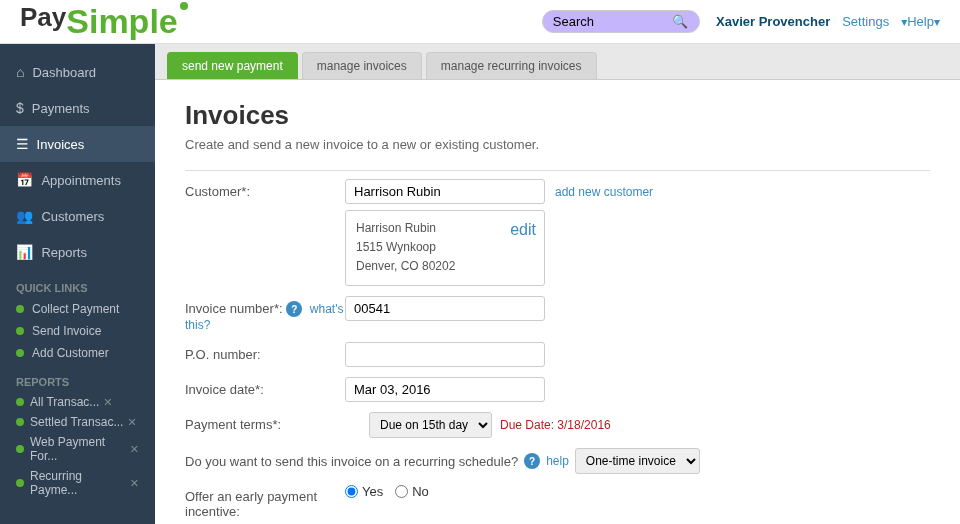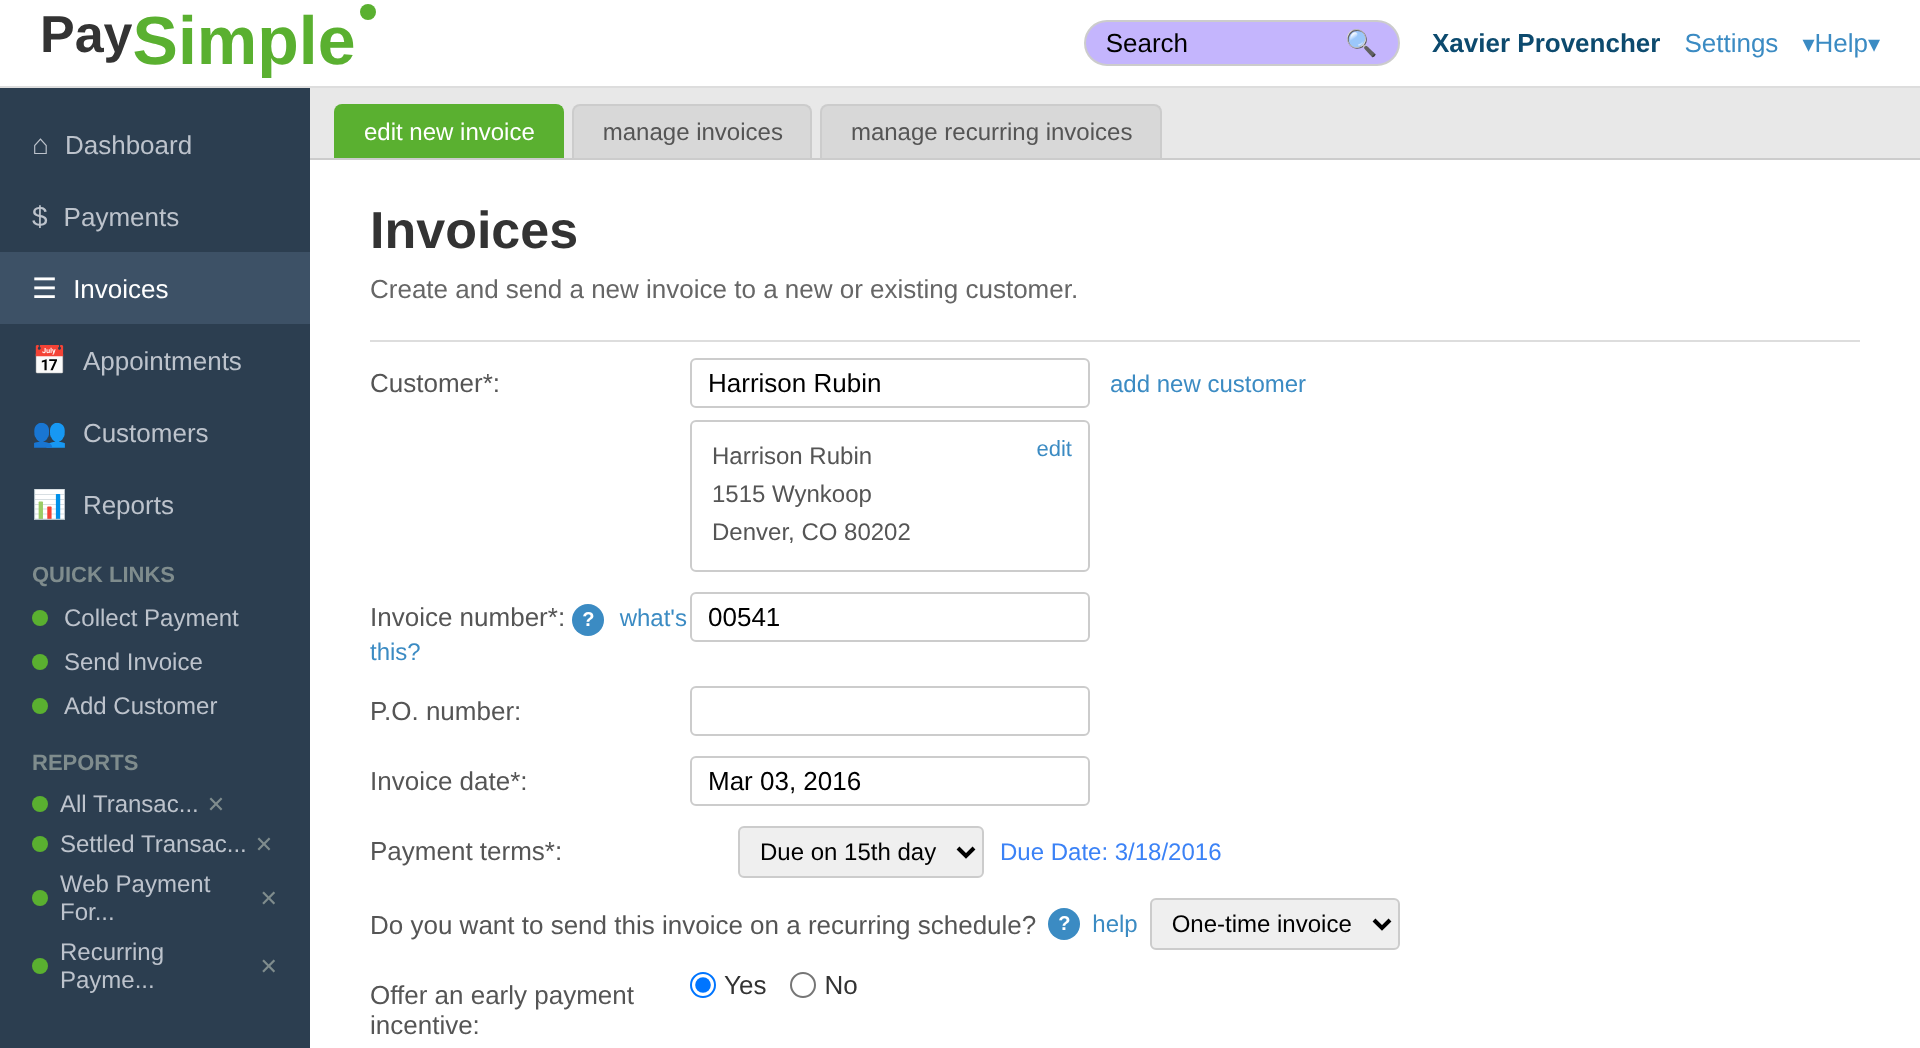--- a/index.html
+++ b/index.html
@@ -86,33 +86,33 @@
       border: 1px solid #ccc; border-radius: 3px; padding: 4px 8px;
       font-size: 13px; width: 200px; outline: none;
     }
     .add-customer-link { color: #3b8bc3; font-size: 12px; margin-left: 10px; cursor: pointer; text-decoration: none; }
 
     .address-box {
       border: 1px solid #ccc; border-radius: 3px; padding: 8px 10px;
       font-size: 12px; color: #555; width: 200px; position: relative;
       line-height: 1.6;
     }
-    .edit-link { position: absolute; top: 6px; right: 8px; color: #3b8bc3; font-size: 11px; cursor: pointer; }
+    .edit-link { position: absolute; top: 6px; right: 8px; color: #3b8bc3; font-size: 16px; cursor: pointer; }
 
     .inline-row { display: flex; align-items: center; gap: 8px; margin-left: 24px; }
     .form-select {
       border: 1px solid #ccc; border-radius: 3px; padding: 4px 6px; font-size: 12px;
     }
 
     .help-icon {
       display: inline-flex; align-items: center; justify-content: center;
       width: 16px; height: 16px; border-radius: 50%; background: #3b8bc3;
       color: #fff; font-size: 10px; font-weight: bold; cursor: pointer; flex-shrink: 0;
     }
-    .due-date { font-size: 12px; color: #3b82f6; }
+    .due-date { font-size: 12px; color: #b91c1c; }
 
     .recurring-row { display: flex; align-items: center; margin-bottom: 10px; font-size: 13px; color: #555; gap: 6px; }
 
     .radio-group { display: flex; align-items: center; gap: 12px; font-size: 13px; }
     .radio-group label { display: flex; align-items: center; gap: 4px; cursor: pointer; }
 
     .incentive-section { margin-bottom: 12px; }
 
     .divider { border: none; border-top: 1px solid #ddd; margin: 8px 0; }
   </style>
@@ -199,21 +199,21 @@
       <span class="report-dot"></span>
       <span>Recurring Payme...</span>
       <span class="report-x">✕</span>
     </div>
   </div>
 
   <div class="main">
 
     <div class="tab-bar">
       <div class="tab active">
-        <span>edit new invoice</span>
+        <span>send new payment</span>
       </div>
       <div class="tab">
         <span>manage invoices</span>
       </div>
       <div class="tab">
         <span>manage recurring invoices</span>
       </div>
     </div>
 
     <div class="page-content">

